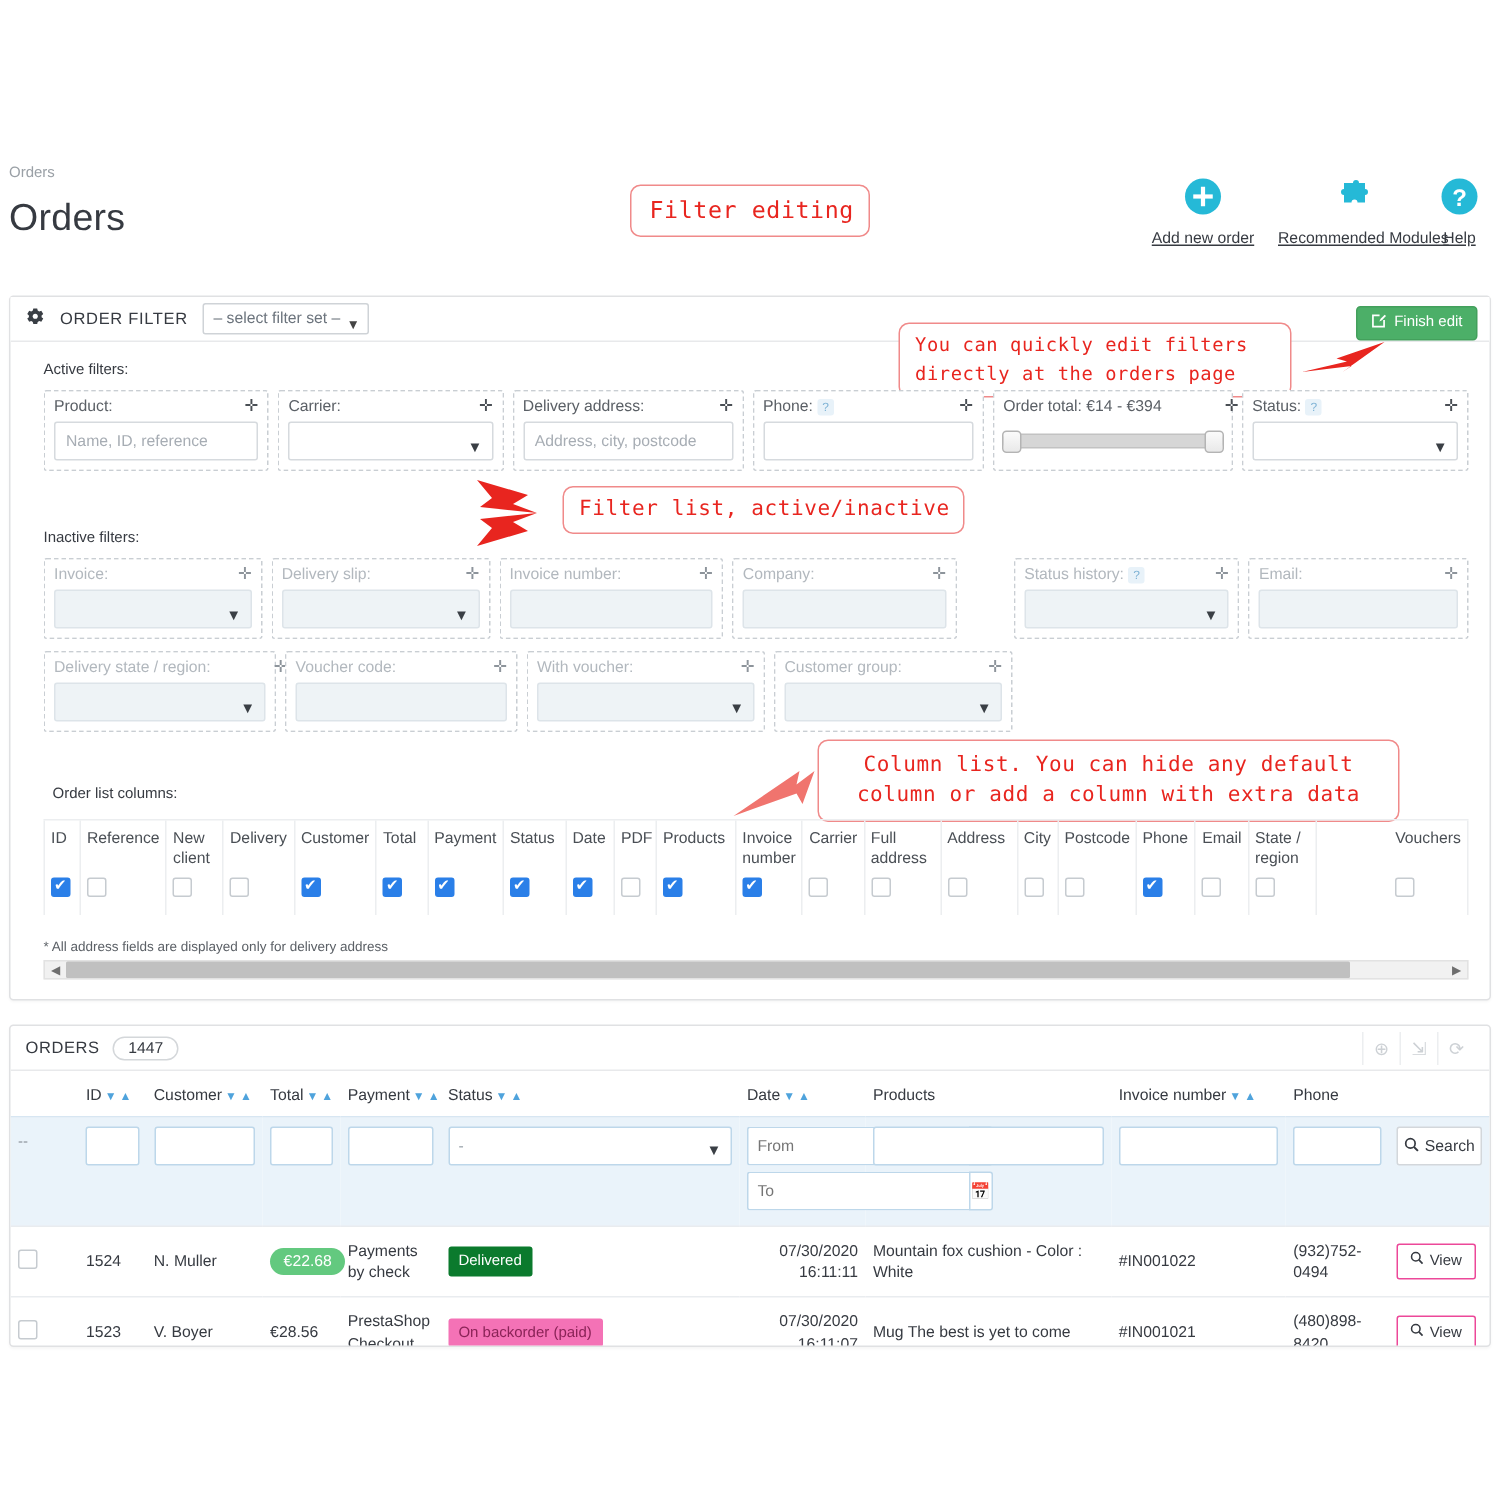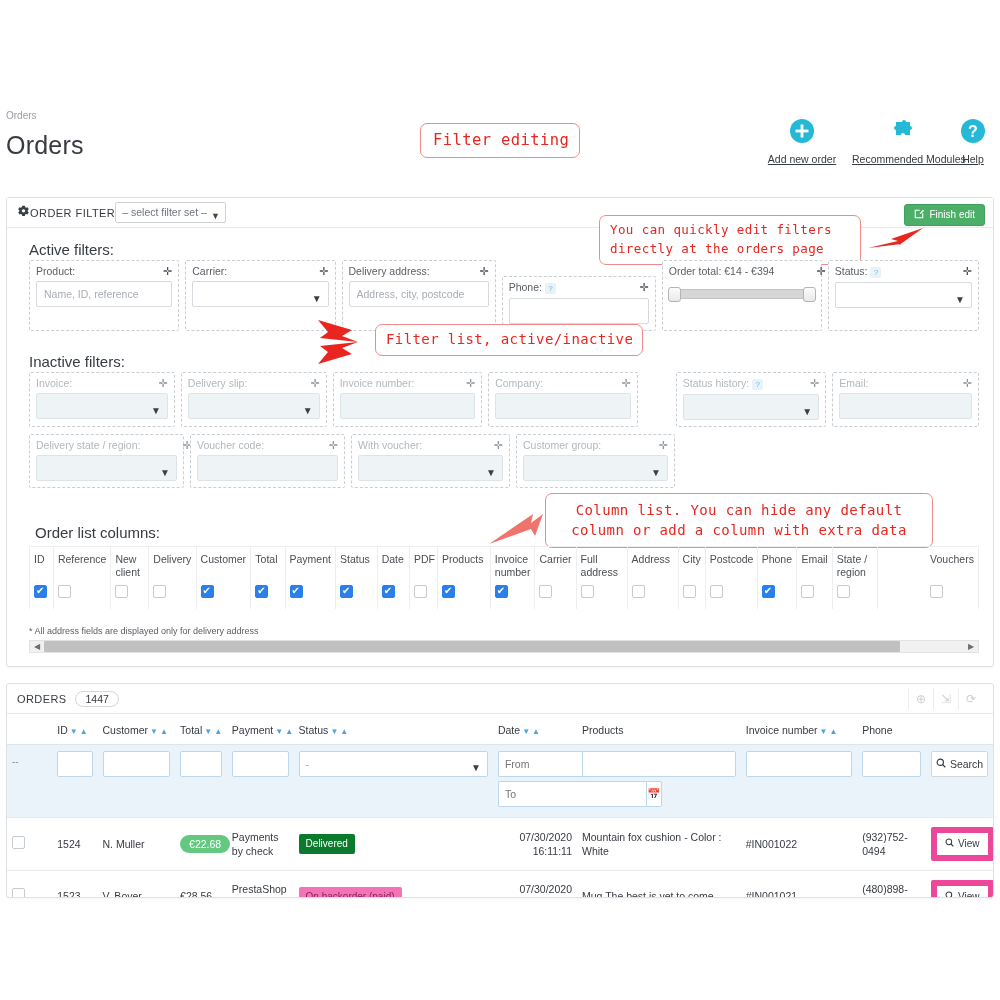--- a/index.html
+++ b/index.html
@@ -43,21 +43,21 @@
 
   
   .panel {
     position: absolute;
     background: #fff;
     border: 1px solid #e0e1e3;
     border-radius: 3px;
     box-shadow: 0 1px 2px rgba(0,0,0,.04);
   }
   .panel-head {
-    height: 30px; display: flex; align-items: center; 
+    height: 30px; display: flex; align-items: center; gap: 10px;
     padding: 0 10px; border-bottom: 1px solid #e8e9eb; background: #fff;
   }
   .panel-head .ttl { font-size: 11px; letter-spacing: .45px; color: #363a41; font-weight: 400; }
   .gear-icon { font-size: 12px; color: #363a41; }
 
   select.mini, .fakeselect {
     height: 21px; font-size: 10.5px; color: #6c747d;
     border: 1px solid #cfd3d7; border-radius: 2px; background: #fff;
     padding: 0 18px 0 6px; line-height: 19px; position: relative;
     display: inline-block; cursor: pointer; white-space: nowrap;
@@ -65,21 +65,21 @@
   .fakeselect .caret { position: absolute; right: 5px; top: 4px; font-size: 9px; color: #444; }
 
   .btn-finish {
     position: absolute; right: 8px; top: 6px;
     background: #4caf68; border: 1px solid #43a05c; border-radius: 3px;
     color: #fff; font-size: 10px; padding: 4px 9px; cursor: pointer;
     display: flex; gap: 5px; white-space: nowrap;
   }
 
   
-  .sec-label { font-size: 15px; color: #363a41; }
+  .sec-label { font-size: 10px; color: #363a41; }
 
   .filter-row { display: flex; gap: 6px; }
   .filt {
     border: 1px dashed #c9ced3;
     border-radius: 2px;
     padding: 4px 6px 6px 6px;
     background: #fff;
     position: relative;
   }
   .filt .cap {
@@ -176,21 +176,21 @@
     font-size: 10.5px; color: #363a41; padding: 9px 5px; border-top: 1px solid #e9ecef;
     vertical-align: middle; line-height: 1.35;
   }
   .rowcb { width: 13px; height: 13px; border: 1px solid #c6cbd0; border-radius: 2px; background:#fff; display:inline-block; cursor:pointer; }
   .pill { display: inline-block; border-radius: 11px; padding: 2px 9px; font-size: 10.5px; text-align: right; }
   .pill.green { background: #63c97f; color: #fff; }
   .tag { display: inline-block; border-radius: 2px; padding: 3px 7px; font-size: 10px; }
   .tag.delivered { background: #0b7a2d; color: #fff; }
   .tag.backorder { background: #f472b6; color: #8a2357; }
   .btn-view {
-    border: 6px solid #ec4899; background: #fff; border-radius: 2px; font-size: 10px;
+    border: 1px solid #ec4899; background: #fff; border-radius: 2px; font-size: 10px;
     padding: 4px 8px; display: inline-flex; align-items: flex-start; gap: 4px; color: #363a41; cursor: pointer;
   }
   .tright { text-align: right; }
 </style>
 </head>
 <body>
 
 <div class="page">
 
   <div class="breadcrumb">Orders</div>
@@ -285,21 +285,21 @@
       </div>
 
       <div class="filt" style="width:159px;">
         <div class="cap">
             <span>Delivery address:</span>
             <span class="move-handle">✛</span>
           </div>
         <div class="ctl">Address, city, postcode</div>
       </div>
 
-      <div class="filt" style="width:159px;margin-top:16px;">
+      <div class="filt" style="width:159px;">
         <div class="cap">
             <span><span>Phone:</span><span class="qmark">?</span></span>
             <span class="move-handle">✛</span>
           </div>
         <div class="ctl"></div>
       </div>
 
       <div class="filt" style="width:160px;">
         <div class="cap">
             <span>Order total: €14 - €394</span>

